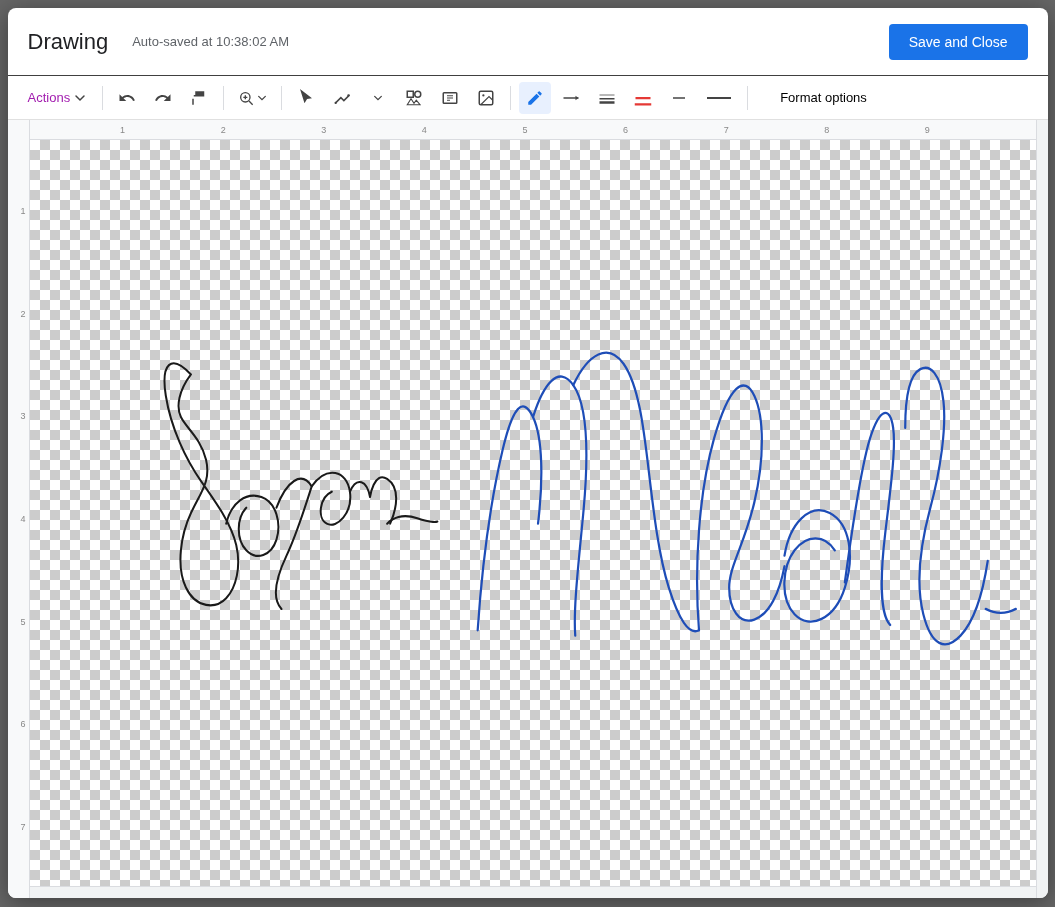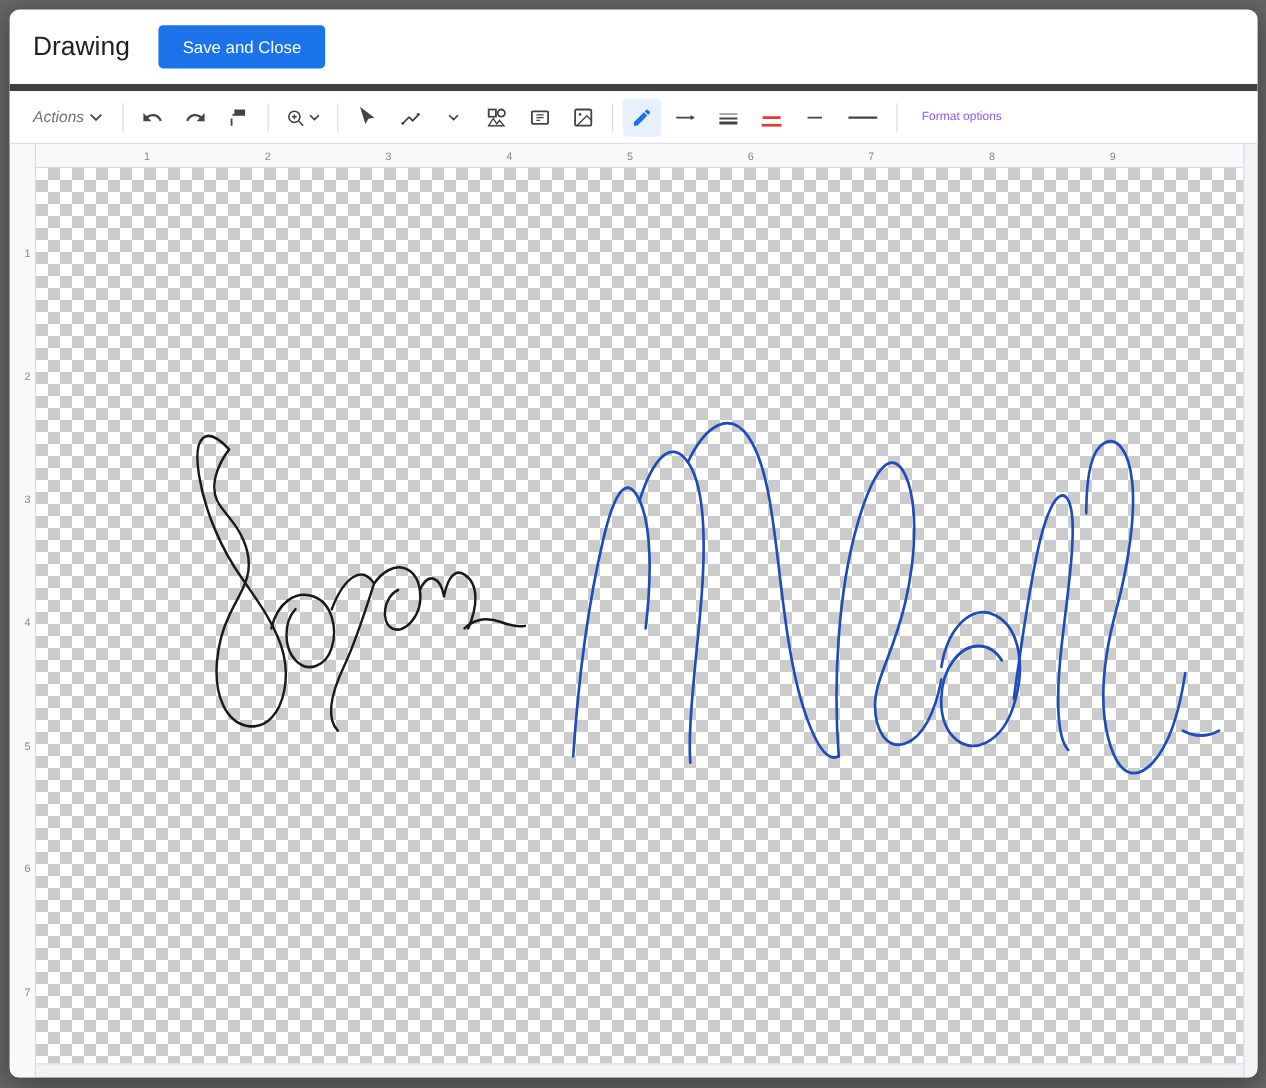--- a/index.html
+++ b/index.html
@@ -20,21 +20,21 @@
       flex-direction: column;
       box-shadow: 0 4px 24px rgba(0,0,0,0.4);
       overflow: hidden;
     }
     
     .header {
       display: flex;
       align-items: center;
       padding: 0 20px;
       height: 68px;
-      border-bottom: 6px solid #404040;
+      border-bottom: 1px solid #404040;
       flex-shrink: 0;
     }
     .header-title {
       font-size: 22px;
       font-weight: 400;
       color: #202124;
       margin-right: 24px;
     }
     .header-autosave {
       font-size: 13px;
@@ -89,33 +89,32 @@
       display: flex;
       align-items: center;
       gap: 4px;
       padding: 0 8px;
       height: 32px;
       border: none;
       background: transparent;
       cursor: pointer;
       border-radius: 4px;
       font-size: 13px;
-      color: #737373;
-      font-style: italic;
+      color: #a21caf;
     }
     .format-options-btn {
-      margin-left: 4px;
+      margin-left: 16px;
       padding: 0 8px;
       height: 32px;
       border: none;
       background: transparent;
       cursor: pointer;
       border-radius: 4px;
-      font-size: 10px;
-      color: #8b5cf6;
+      font-size: 13px;
+      color: #000000;
     }
 
     
     .canvas-area {
       display: flex;
       flex: 1;
       overflow: hidden;
     }
     
     .ruler-left {
@@ -203,20 +202,21 @@
       border-top: 1px solid #dadce0;
     }
   </style>
 </head>
 <body>
 
 <div class="dialog">
 
   <div class="header">
     <span class="header-title">Drawing</span>
+    <span class="header-autosave">Auto-saved at 10:38:02 AM</span>
     <button class="save-close-btn">Save and Close</button>
   </div>
 
   <div class="toolbar">
 
     <button class="actions-btn">
       <span>Actions</span>
       <svg width="12" height="12" viewBox="0 0 12 12">
           <path d="M2 4l4 4 4-4" stroke="#444" stroke-width="1.5" fill="none" stroke-linecap="round"></path>
         </svg>

